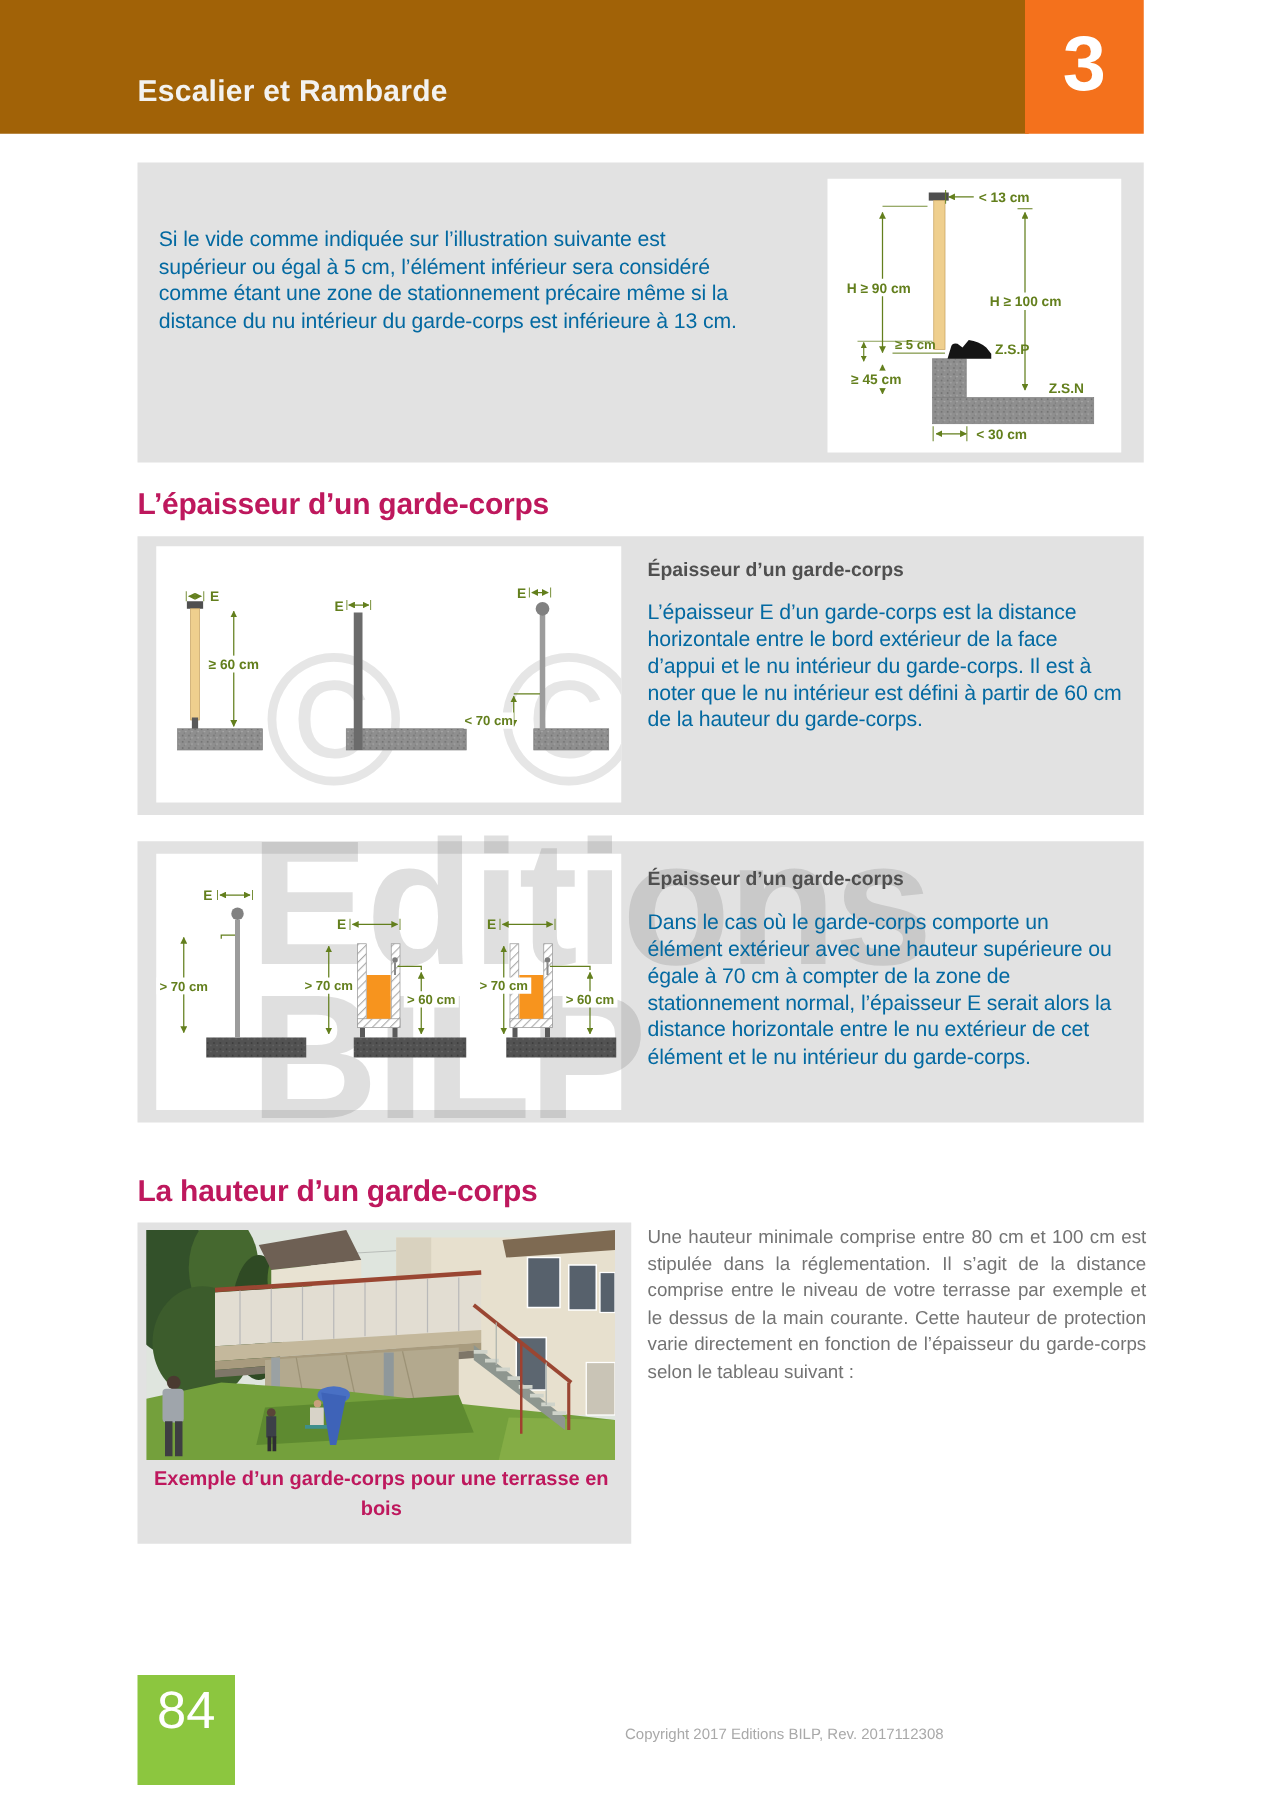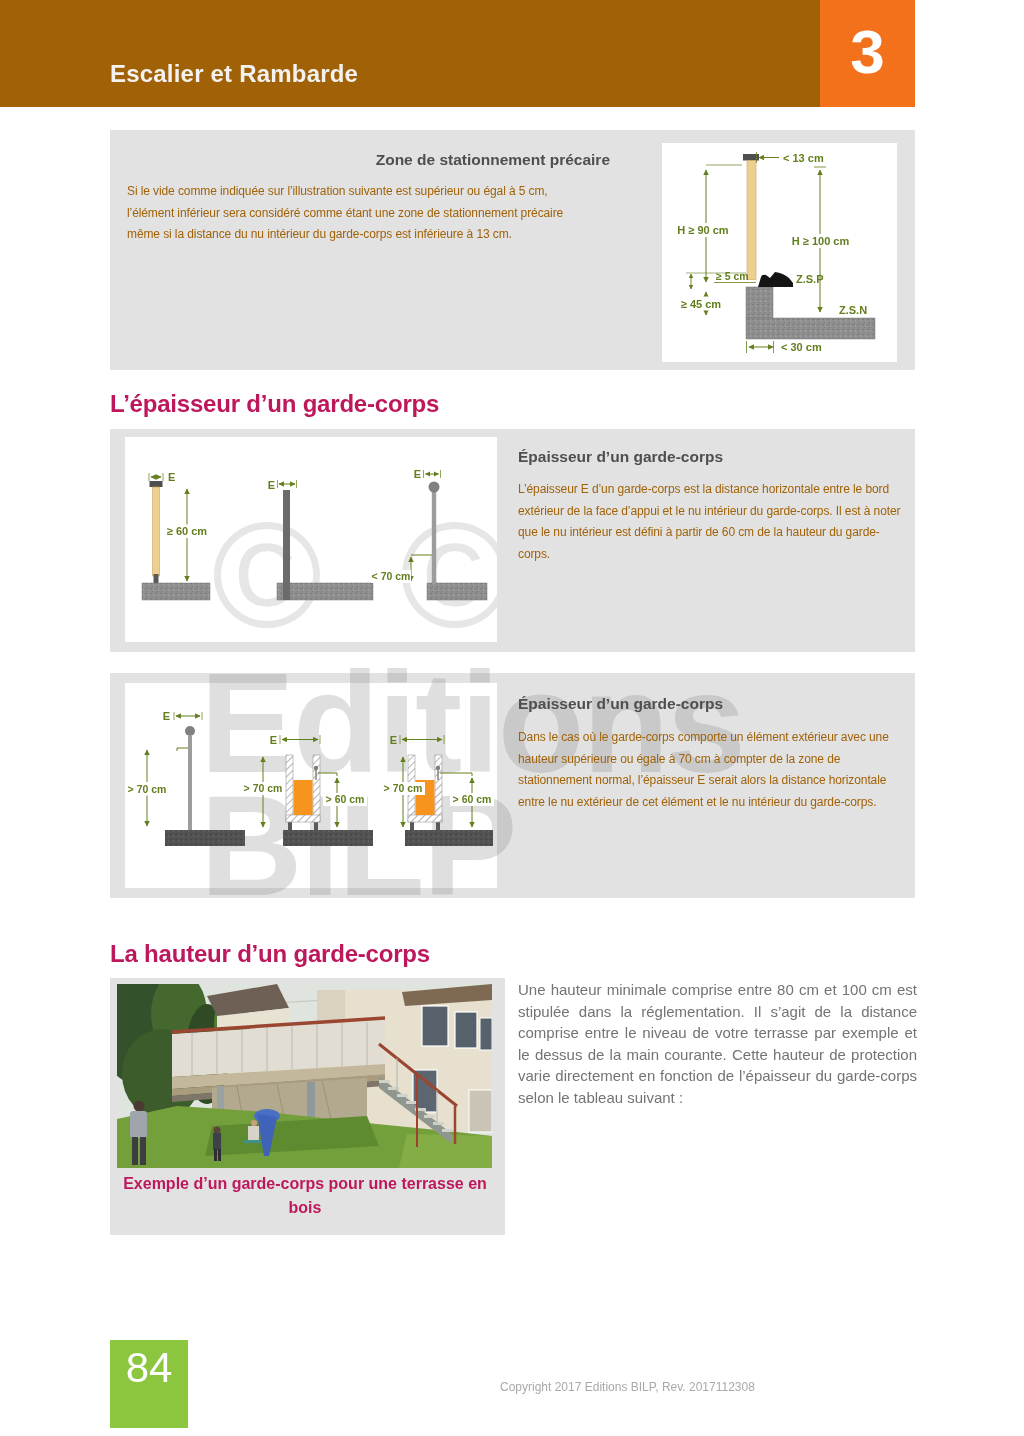--- a/index.html
+++ b/index.html
@@ -8,21 +8,21 @@
   
   .topbar{position:absolute;left:0;top:0;width:823px;height:107px;background:#a16207;z-index:1;}
   .page-title{position:absolute;left:110px;top:60px;font-size:24px;font-weight:bold;color:#F3F2F0;margin:0;letter-spacing:0.2px;}
   .chapter{position:absolute;left:820px;top:0;width:95px;height:107px;background:#F4711C;
            color:#fff;font-size:62px;font-weight:bold;text-align:center;line-height:103px;}
   
   .gbox{position:absolute;background:#E2E2E2;}
   .dwhite{position:absolute;background:#FFFFFF;}
   .dsvg{position:absolute;z-index:3;}
   .btitle{position:absolute;z-index:3;font-weight:bold;font-size:15.5px;color:#4F4F4F;}
-  .bbody{position:absolute;z-index:3;font-size:12px;color:#a16207;line-height:21.6px;letter-spacing:-0.1px;}
+  .bbody{position:absolute;z-index:3;font-size:17px;color:#0369a1;line-height:21.6px;letter-spacing:-0.1px;}
   .green-h{position:absolute;font-size:24px;font-weight:bold;color:#be185d;margin:0;letter-spacing:-0.2px;}
   
   .wm{position:absolute;z-index:2;font-weight:bold;color:rgba(120,120,120,0.24);line-height:1;
       font-size:142px;letter-spacing:-2px;pointer-events:none;}
   
   .caption{position:absolute;z-index:3;font-weight:bold;font-size:16px;color:#be185d;text-align:center;line-height:24px;}
   .para2{position:absolute;z-index:3;font-size:15px;color:#737373;line-height:21.6px;text-align:justify;}
   
   .pagenum{position:absolute;left:110px;top:1340px;width:78px;height:88px;background:#8CC63F;
            color:#fff;font-size:42px;text-align:center;padding-top:4px;box-sizing:border-box;}
@@ -34,21 +34,20 @@
 <body>
 
 <div class="page">
 
   <header class="topbar">
     <h1 class="page-title">Escalier et Rambarde</h1>
     <div class="chapter">3</div>
   </header>
 
   <section class="gbox" style="left:110px;top:130px;width:805px;height:240px;">
-    <div class="btitle" style="left:17px;top:21px;width:483px;text-align:right;">Zone de stationnement précaire</div>
     <div class="bbody" style="left:17px;top:51px;width:470px;">Si le vide comme indiquée sur l’illustration suivante est supérieur ou égal à 5 cm, l’élément inférieur sera considéré comme étant une zone de stationnement précaire même si la distance du nu intérieur du garde-corps est inférieure à 13 cm.</div>
   </section>
   <div class="dwhite" style="left:662px;top:143px;width:235px;height:219px;"></div>
   <svg class="dsvg" style="left:662px;top:143px;" width="235" height="219" viewBox="0 0 235 219">
     <defs>
       <marker id="a1" viewBox="0 0 10 10" refX="9" refY="5" markerWidth="5.5" markerHeight="5.5" orient="auto-start-reverse">
           <path d="M0 0L10 5L0 10z" fill="#637F1D"></path>
         </marker>
       <pattern id="c1" width="5" height="5" patternUnits="userSpaceOnUse">
           <rect width="5" height="5" fill="#8F8F8F"></rect>

